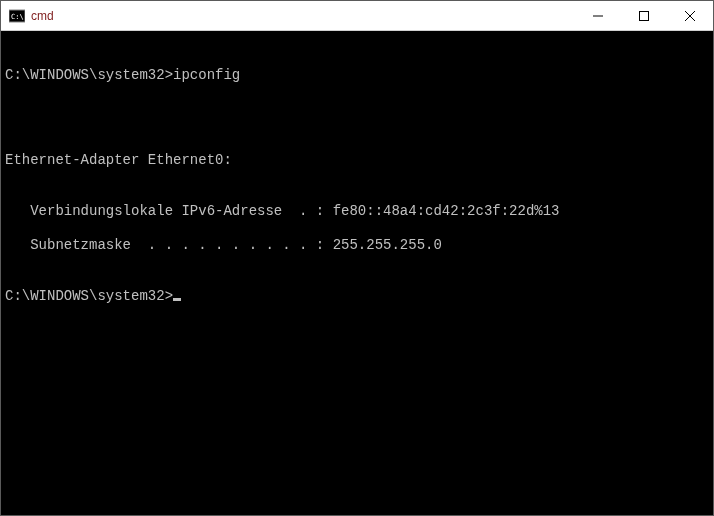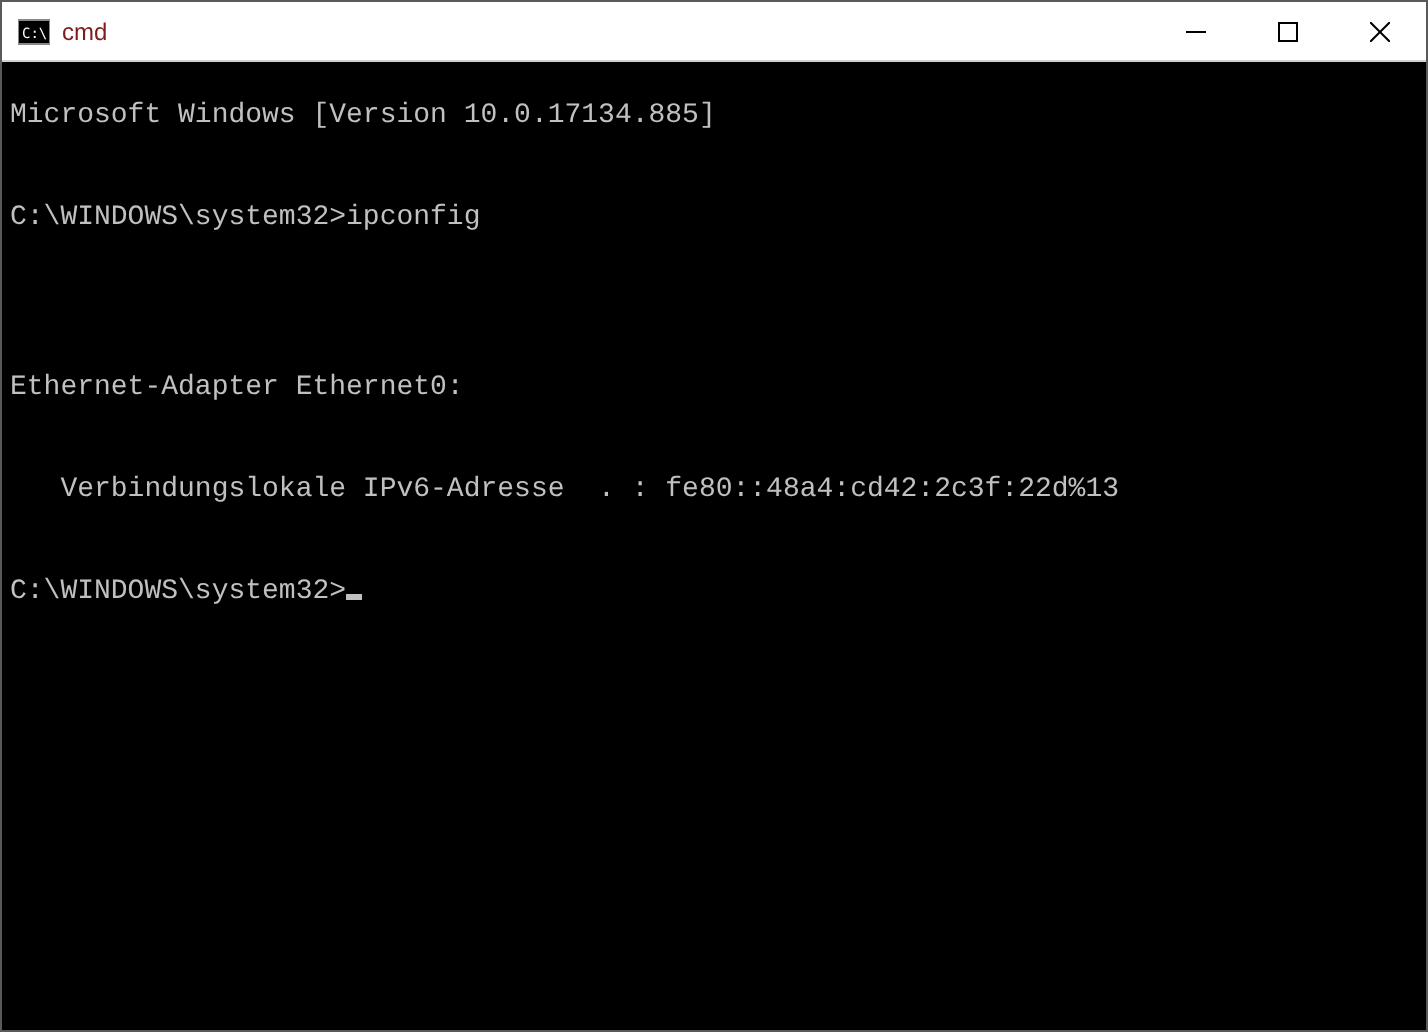--- a/index.html
+++ b/index.html
@@ -106,26 +106,26 @@
     </div>
     <div class="titlebar-btn close">
       <svg width="10" height="10" viewBox="0 0 10 10">
           <line x1="0" y1="0" x2="10" y2="10" stroke="#000" stroke-width="1"></line>
           <line x1="10" y1="0" x2="0" y2="10" stroke="#000" stroke-width="1"></line>
         </svg>
     </div>
   </div>
 
   <div class="terminal">
-<div class="line">Microsoft Windows [Version 10.0.17134.885]</div>
 <div class="line"></div>
 <div class="line">C:\WINDOWS\system32&gt;ipconfig</div>
 <div class="line"></div>
 <div class="line"></div>
 <div class="line"></div>
 <div class="line">Ethernet-Adapter Ethernet0:</div>
 <div class="line"></div>
 <div class="line">   Verbindungslokale IPv6-Adresse  . : fe80::48a4:cd42:2c3f:22d%13</div>
+<div class="line">   Subnetzmaske  . . . . . . . . . . : 255.255.255.0</div>
 <div class="line"></div>
 <span class="line">C:\WINDOWS\system32&gt;</span><span class="cursor"></span>
     <div class="terminal-scrollbar"></div>
   </div>
 </div>
 
 </body></html>

